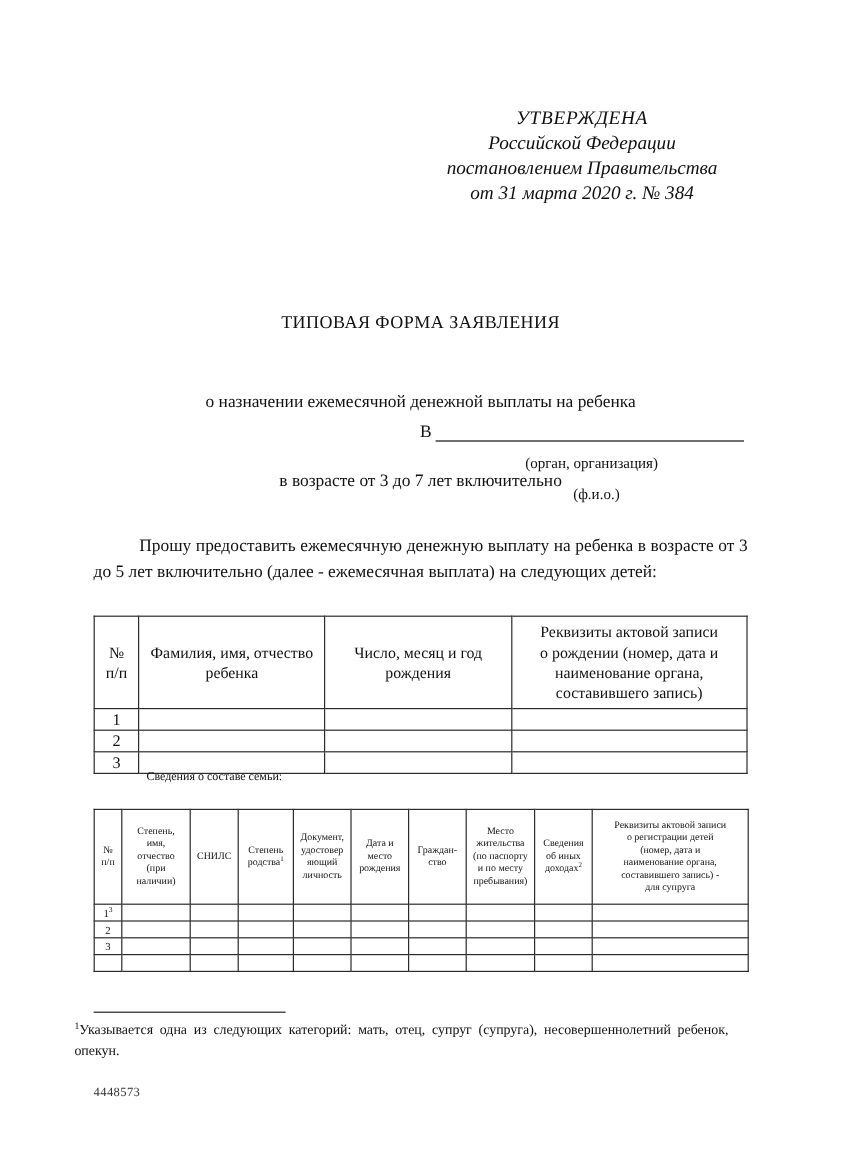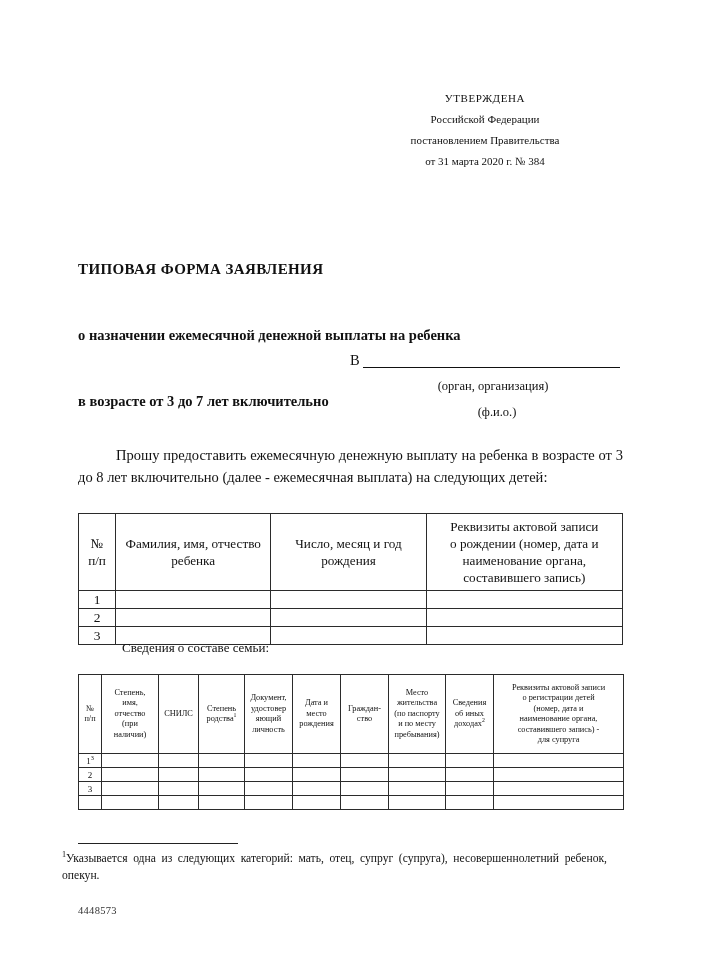--- a/index.html
+++ b/index.html
@@ -25,34 +25,35 @@
     background: #fff;
   }
 
   
   .approval {
     position: absolute;
     left: 355px;
     top: 88px;
     width: 260px;
     text-align: center;
-    font-size: 11px;
+    font-size: 16px;
     line-height: 21px;
+    font-style: italic;
   }
   .approval .ln { white-space: nowrap; }
   .approval .ln.first { letter-spacing: .6px; }
 
   
   .title-block {
     position: absolute;
     left: 78px;
     top: 258px;
     width: 545px;
-    text-align: left;
-    font-weight: bold;
+    text-align: center;
+    font-weight: normal;
     font-size: 15px;
     line-height: 22px;
   }
   .title-block .t-main {
     letter-spacing: .4px;
     margin-bottom: 8px;
   }
   .title-block .t-sub { font-size: 14.5px; margin-top: 44px; }
 
   
@@ -132,21 +133,21 @@
     height: 17px;
     font-size: 13.5px;
   }
   table.t1 td.num { font-size: 13.5px; }
 
   
   .section-label {
     position: absolute;
     left: 122px;
     top: 638px;
-    font-size: 13px;
+    font-size: 10px;
     line-height: 20px;
   }
 
   
   .table2-wrap {
     position: absolute;
     left: 78px;
     top: 674px;
   }
   table.t2 th {
@@ -215,21 +216,21 @@
   <div class="addressee">
     <div class="addr-row">
       <span class="lbl">В</span>
       <span class="rule"></span>
     </div>
     <div class="addr-cap c1">(орган, организация)</div>
 
     <div class="addr-cap c2">(ф.и.о.)</div>
   </div>
 
-  <div class="para">Прошу предоставить ежемесячную денежную выплату на ребенка в возрасте от 3 до 8 лет включительно (далее - ежемесячная выплата) на следующих детей:</div>
+  <div class="para">Прошу предоставить ежемесячную денежную выплату на ребенка в возрасте от 3 до 5 лет включительно (далее - ежемесячная выплата) на следующих детей:</div>
 
   <div class="table1-wrap">
     <table class="form t1">
       <colgroup>
         <col style="width:37px">
           <col style="width:155px">
           <col style="width:155px">
           <col style="width:196px">
       </colgroup>
       <thead>

